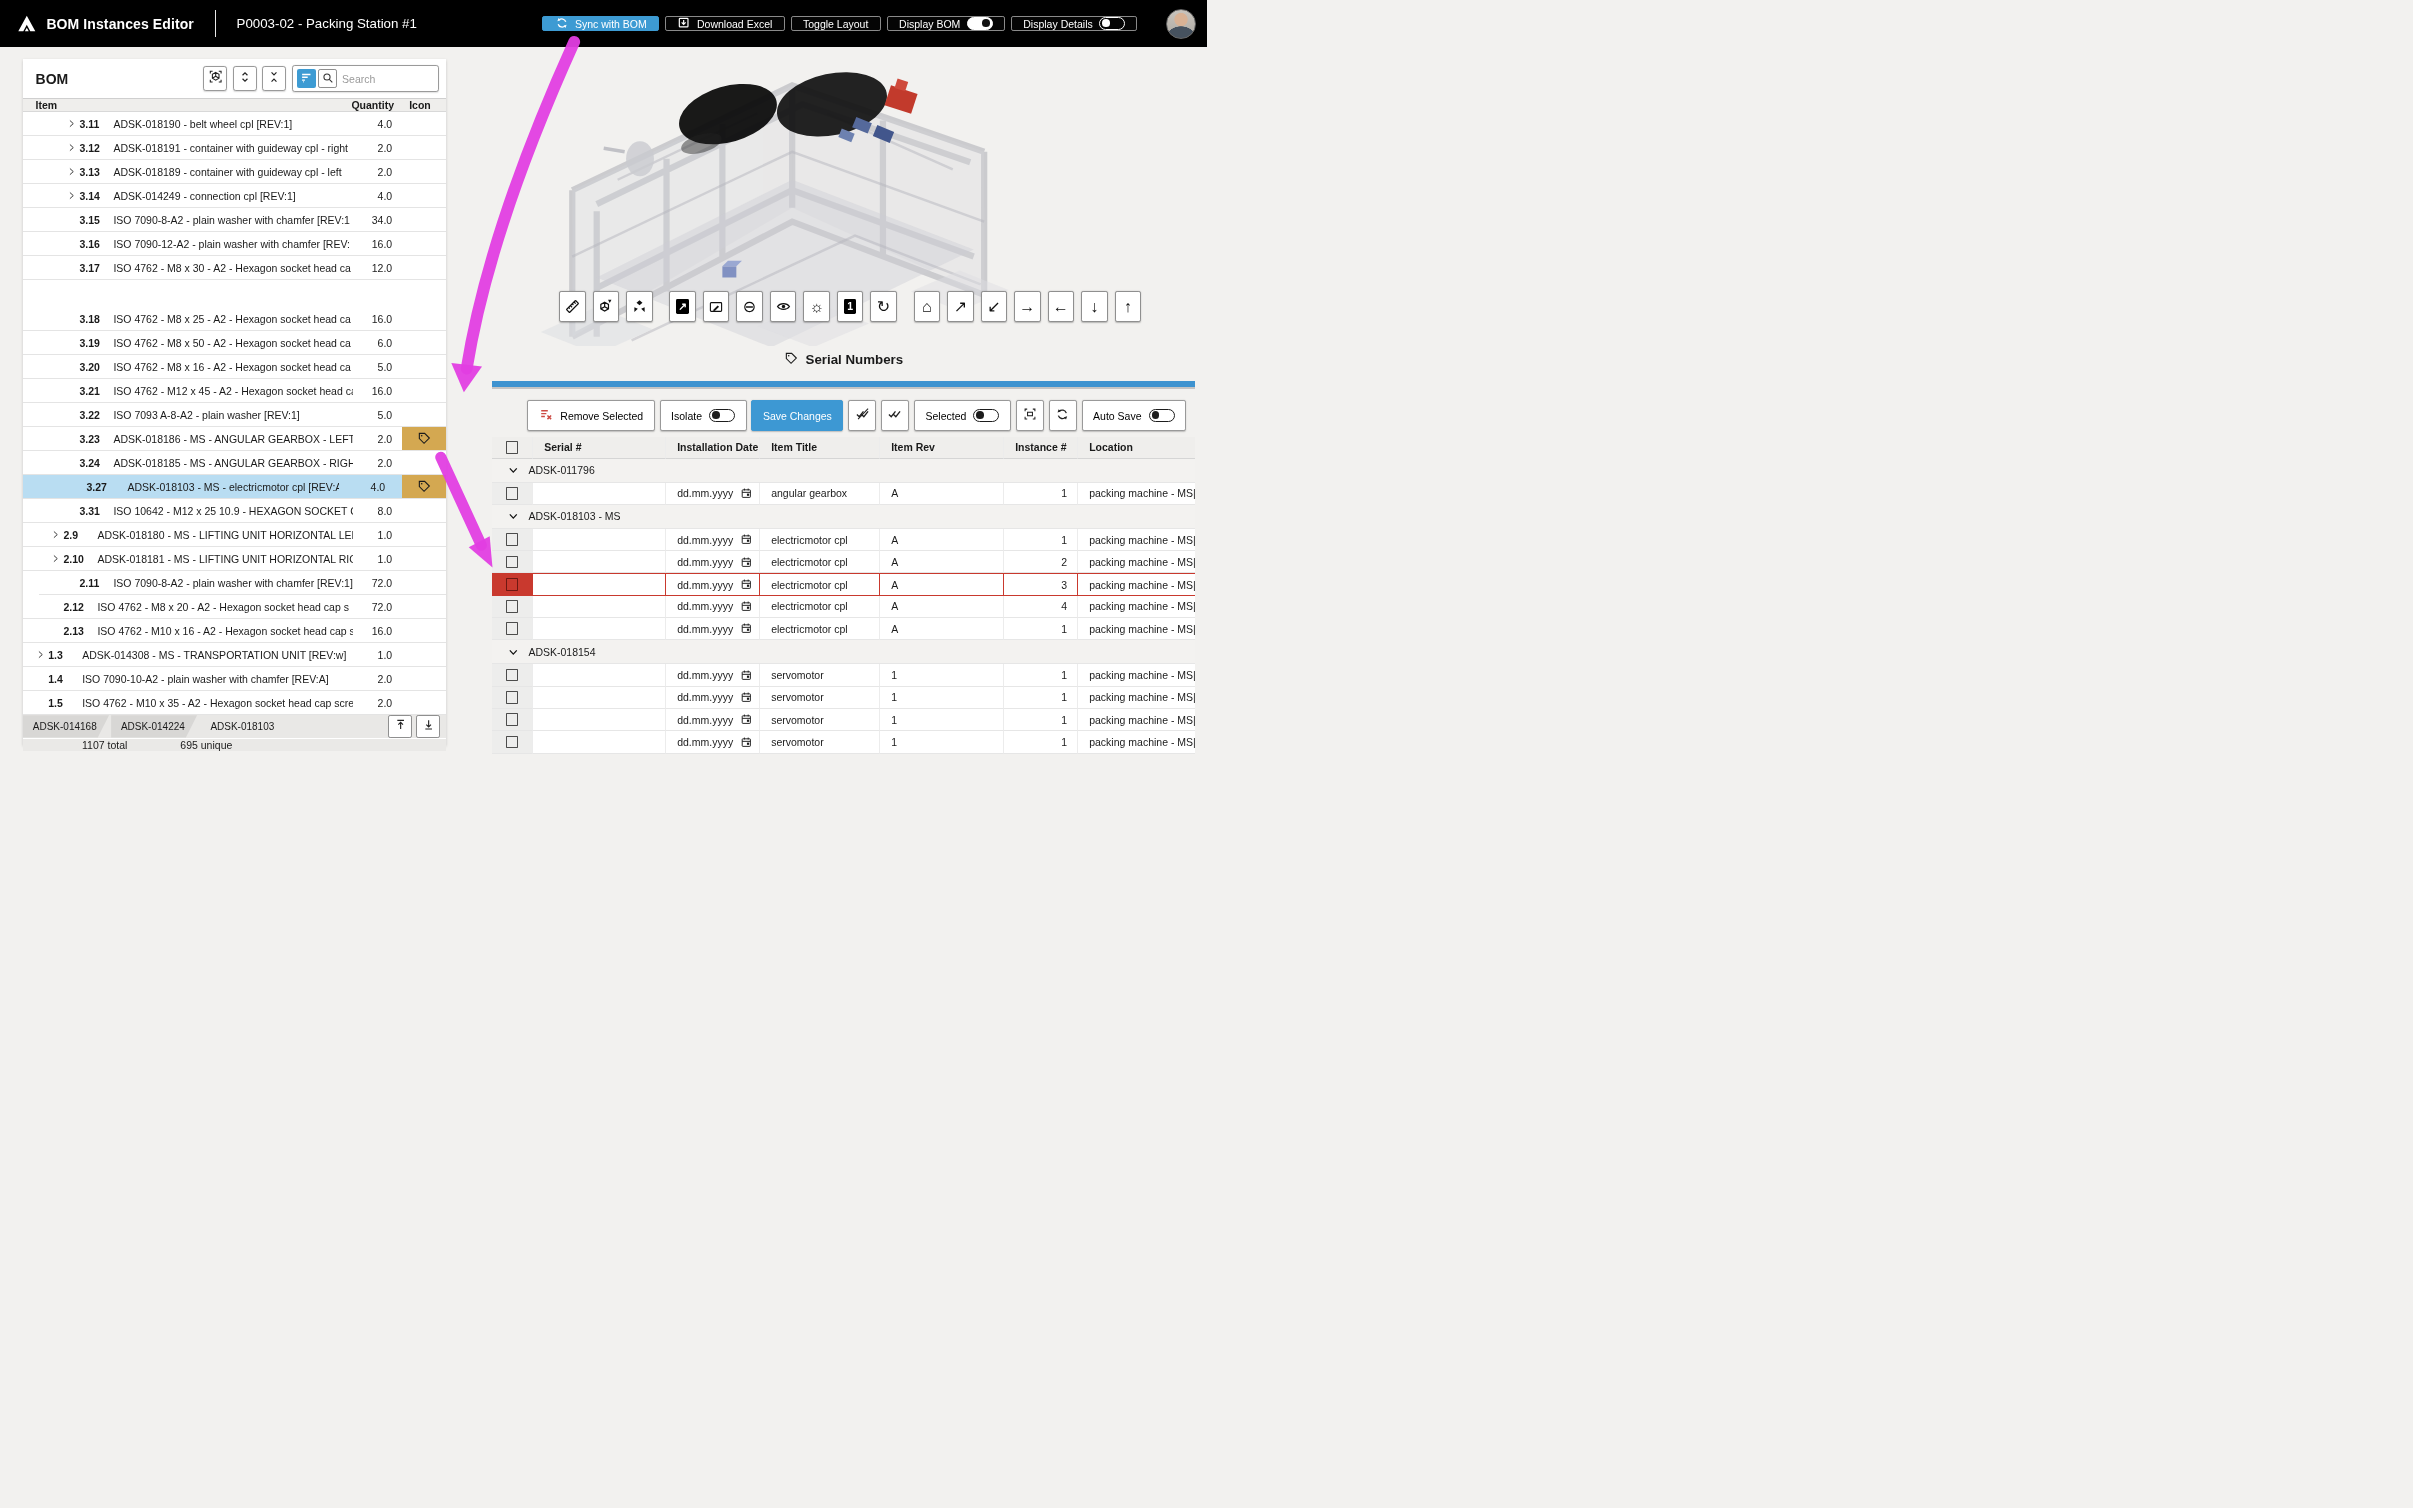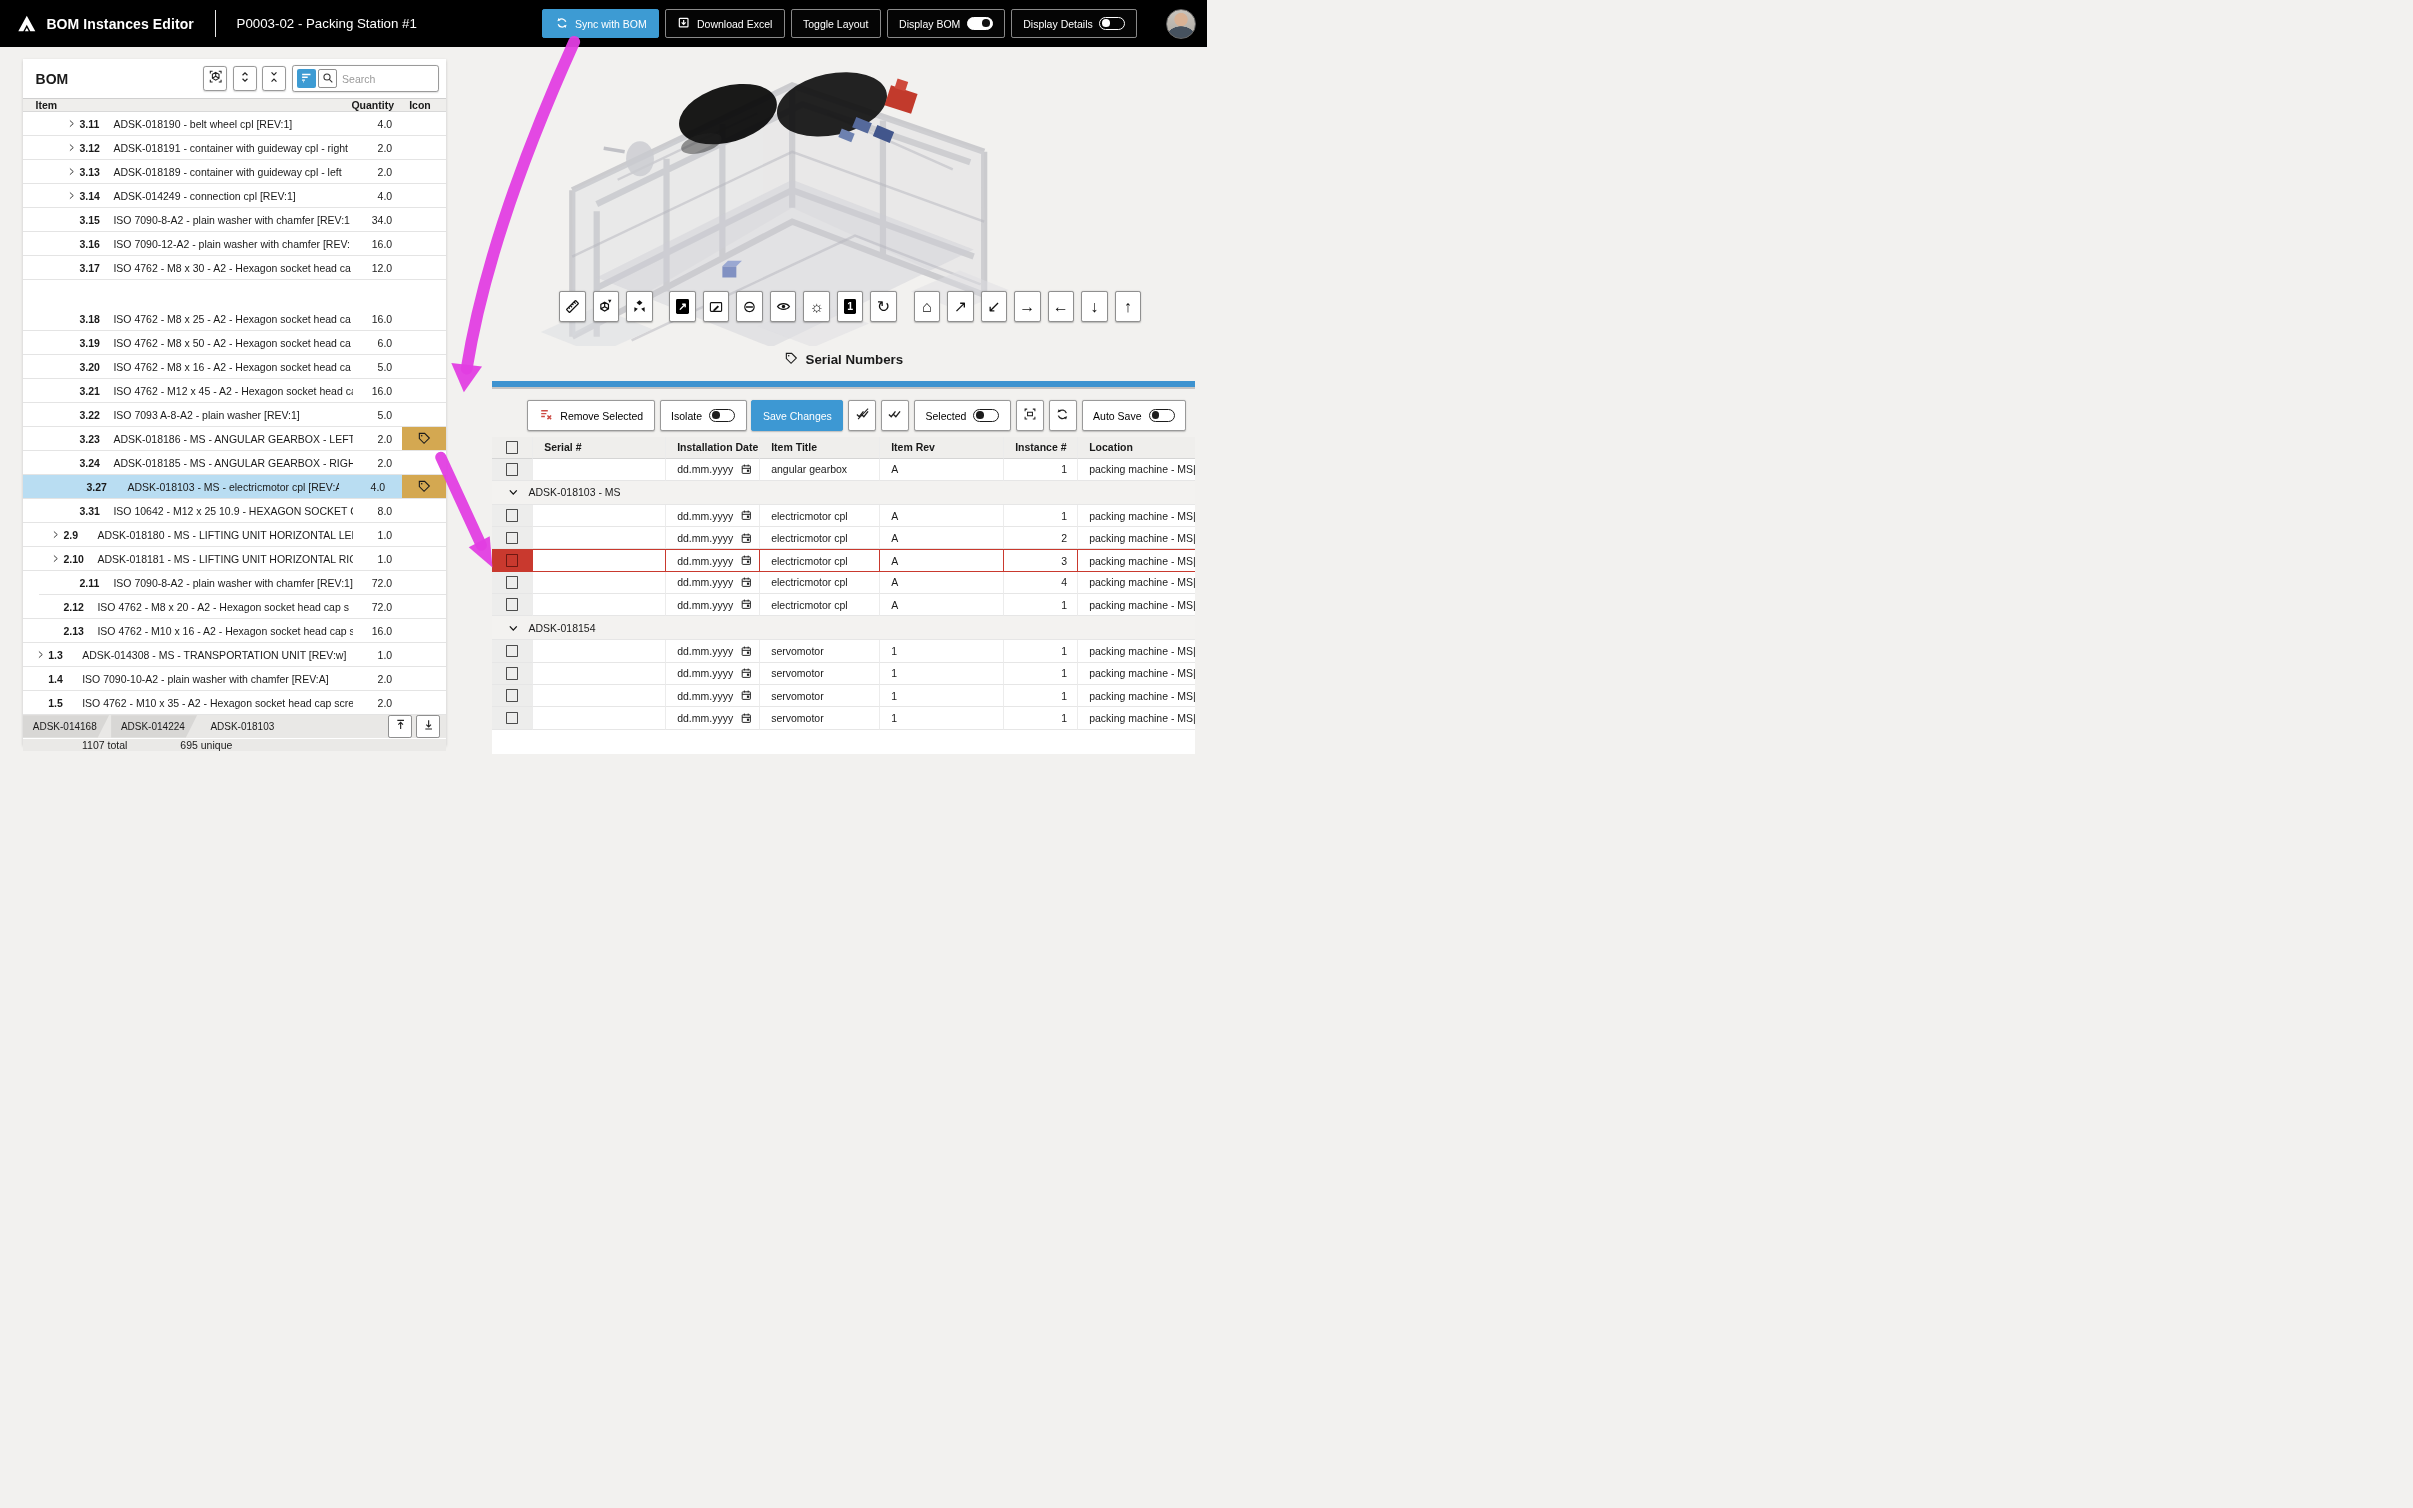--- a/index.html
+++ b/index.html
@@ -8,21 +8,21 @@
         font-family:"Liberation Sans",sans-serif;color:#1a1a1a;}
   
   .app-header{position:absolute;left:0;top:0;width:1207px;height:47px;background:#000;color:#fff;
               display:flex;align-items:center;justify-content:space-between;padding:0 11.2px 0 17px;}
   .brand{display:flex;align-items:center;gap:9.8px;}
   .brand .logo{width:19.6px;height:17px;display:flex;}
   .app-title{font-size:14px;font-weight:700;letter-spacing:0.1px;}
   .brand .vdiv{width:0.7px;height:26.5px;background:#e8e8e8;margin:0 11.2px;}
   .doc-title{font-size:13.3px;font-weight:400;}
   .header-actions{display:flex;align-items:center;gap:6.3px;}
-  .hbtn{height:29px;display:flex;align-items:center;gap:6.3px;padding:0 11.2px;background:#050505;
+  .hbtn{height:15px;display:flex;align-items:center;gap:6.3px;padding:0 11.2px;background:#050505;
         border:0.7px solid #8a8a8a;border-radius:2.1px;color:#fff;font-size:10.5px;cursor:pointer;}
   .hbtn.sync{background:#3d9bd3;border-color:#3d9bd3;}
   .tgl{width:26px;height:13.3px;border:1.4px solid #fff;border-radius:7px;position:relative;flex:none;}
   .tgl i{position:absolute;top:1.4px;left:2.1px;width:7.7px;height:7.7px;border-radius:50%;background:#fff;}
   .tgl.on{background:#fff;}
   .tgl.on i{background:#111;left:auto;right:2.1px;}
   .tgl.dark{border-color:#1d1d1d;}
   .tgl.dark i{background:#1d1d1d;}
   .avatar{width:30px;height:30px;border-radius:50%;margin-left:22.3px;border:0.7px solid #666;
     background:
@@ -658,20 +658,28 @@
           <span class="cbx"></span>
         </span>
       <span class="c">Serial #</span>
       <span class="c">Installation Date</span>
       <span class="c">Item Title</span>
       <span class="c">Item Rev</span>
       <span class="c">Instance #</span>
       <span class="c">Location</span>
     </div>
     <div id="serial-body">
+        <div class="grow">
+          <span style="display: flex;">
+            <svg viewBox="0 0 20 20" width="12.6" height="12.6" fill="none" stroke="#111" stroke-width="2">
+              <path d="M4.5,7 L10,13 L15.5,7"></path>
+            </svg>
+          </span>
+          <span>ADSK-011796</span>
+        </div>
         <div class="srow">
           <span class="c ck">
             <span class="cbx"></span>
           </span>
           <span class="c"></span>
           <span class="c">
             <span class="datecell">
               <span>dd.mm.yyyy</span>
               <span style="display: flex;">
                 <svg viewBox="0 0 20 20" width="12.6" height="12.6" fill="none" stroke="#1a1a1a" stroke-width="1.5">

